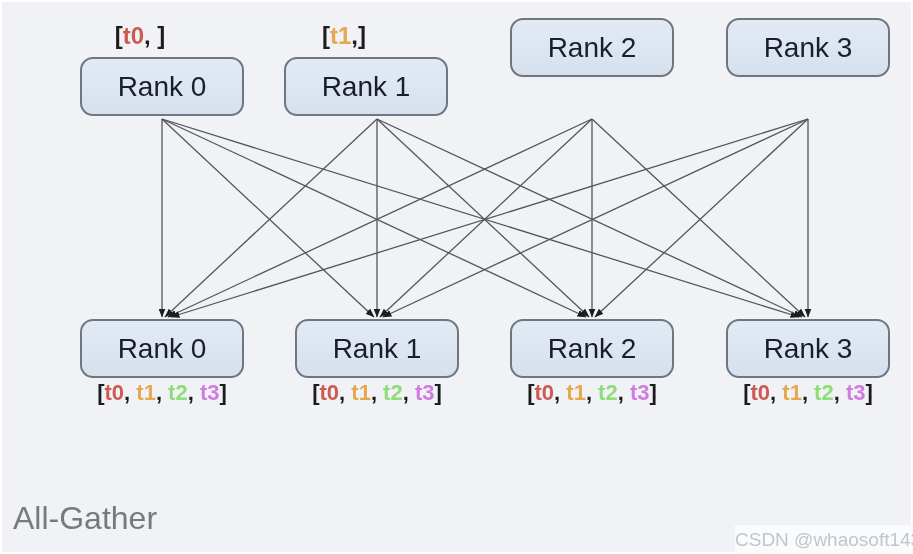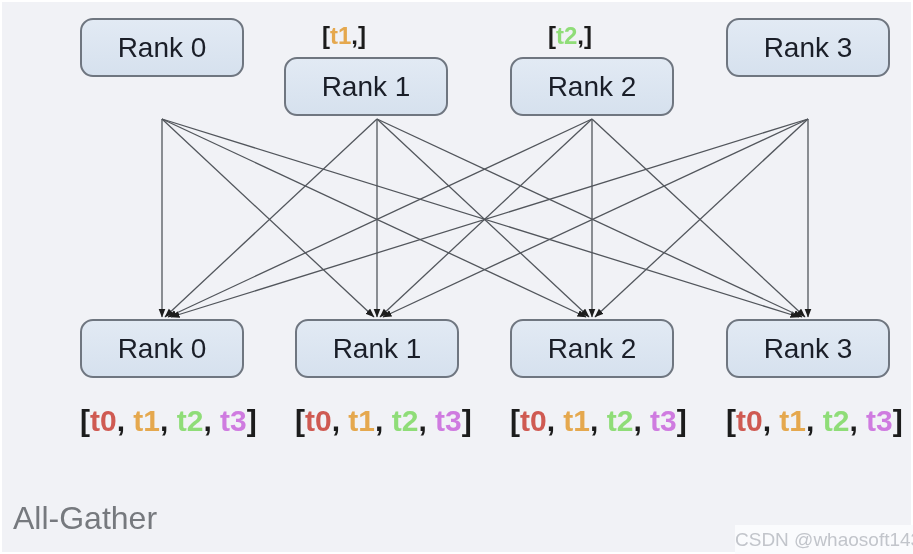--- a/index.html
+++ b/index.html
@@ -44,22 +44,22 @@
     letter-spacing: 0px;
   }
   .node.top .tag {
     height: 36px;
     line-height: 36px;
     font-size: 24px;
     margin-bottom: 3px;
     transform: translateX(-22px);
   }
   .node.bottom .tag {
-    margin-top: 28px;
-    font-size: 30px;
+    margin-top: 0;
+    font-size: 22px;
     line-height: 30px;
   }
   .box {
     width: 164px;
     height: 59px;
     box-sizing: border-box;
     border: 2px solid #6f7680;
     border-radius: 13px;
     background: linear-gradient(180deg, #e2eaf4 0%, #d6e1ee 100%);
     display: flex;
@@ -116,32 +116,32 @@
         <line x1="592" y1="119" x2="592" y2="317" stroke="#52565c" stroke-width="1.3" marker-end="url(#arrowhead)"></line>
         <line x1="592" y1="119" x2="805" y2="317" stroke="#52565c" stroke-width="1.3" marker-end="url(#arrowhead)"></line>
         <line x1="808" y1="119" x2="171" y2="317" stroke="#52565c" stroke-width="1.3" marker-end="url(#arrowhead)"></line>
         <line x1="808" y1="119" x2="383" y2="317" stroke="#52565c" stroke-width="1.3" marker-end="url(#arrowhead)"></line>
         <line x1="808" y1="119" x2="595" y2="317" stroke="#52565c" stroke-width="1.3" marker-end="url(#arrowhead)"></line>
         <line x1="808" y1="119" x2="808" y2="317" stroke="#52565c" stroke-width="1.3" marker-end="url(#arrowhead)"></line>
       </g>
   </svg>
 
   <div class="node top" style="left:80px">
+    <div class="tag"><span style="color: rgb(28, 28, 28);">[</span><span style="color: rgb(207, 90, 82);">t0</span><span style="color: rgb(28, 28, 28);">, ]</span></div>
     <div class="box">
       <span>Rank 0</span>
     </div>
   </div>
   <div class="node top" style="left:284px">
     <div class="tag"><span style="color: rgb(28, 28, 28);">[</span><span style="color: rgb(229, 168, 78);">t1</span><span style="color: rgb(28, 28, 28);">,]</span></div>
     <div class="box">
       <span>Rank 1</span>
     </div>
   </div>
   <div class="node top" style="left:510px">
-    <div class="tag"><span style="color: rgb(28, 28, 28);">[</span><span style="color: rgb(143, 221, 120);">t2</span><span style="color: rgb(28, 28, 28);">,]</span></div>
     <div class="box">
       <span>Rank 2</span>
     </div>
   </div>
   <div class="node top" style="left:726px">
     <div class="box">
       <span>Rank 3</span>
     </div>
   </div>
 

